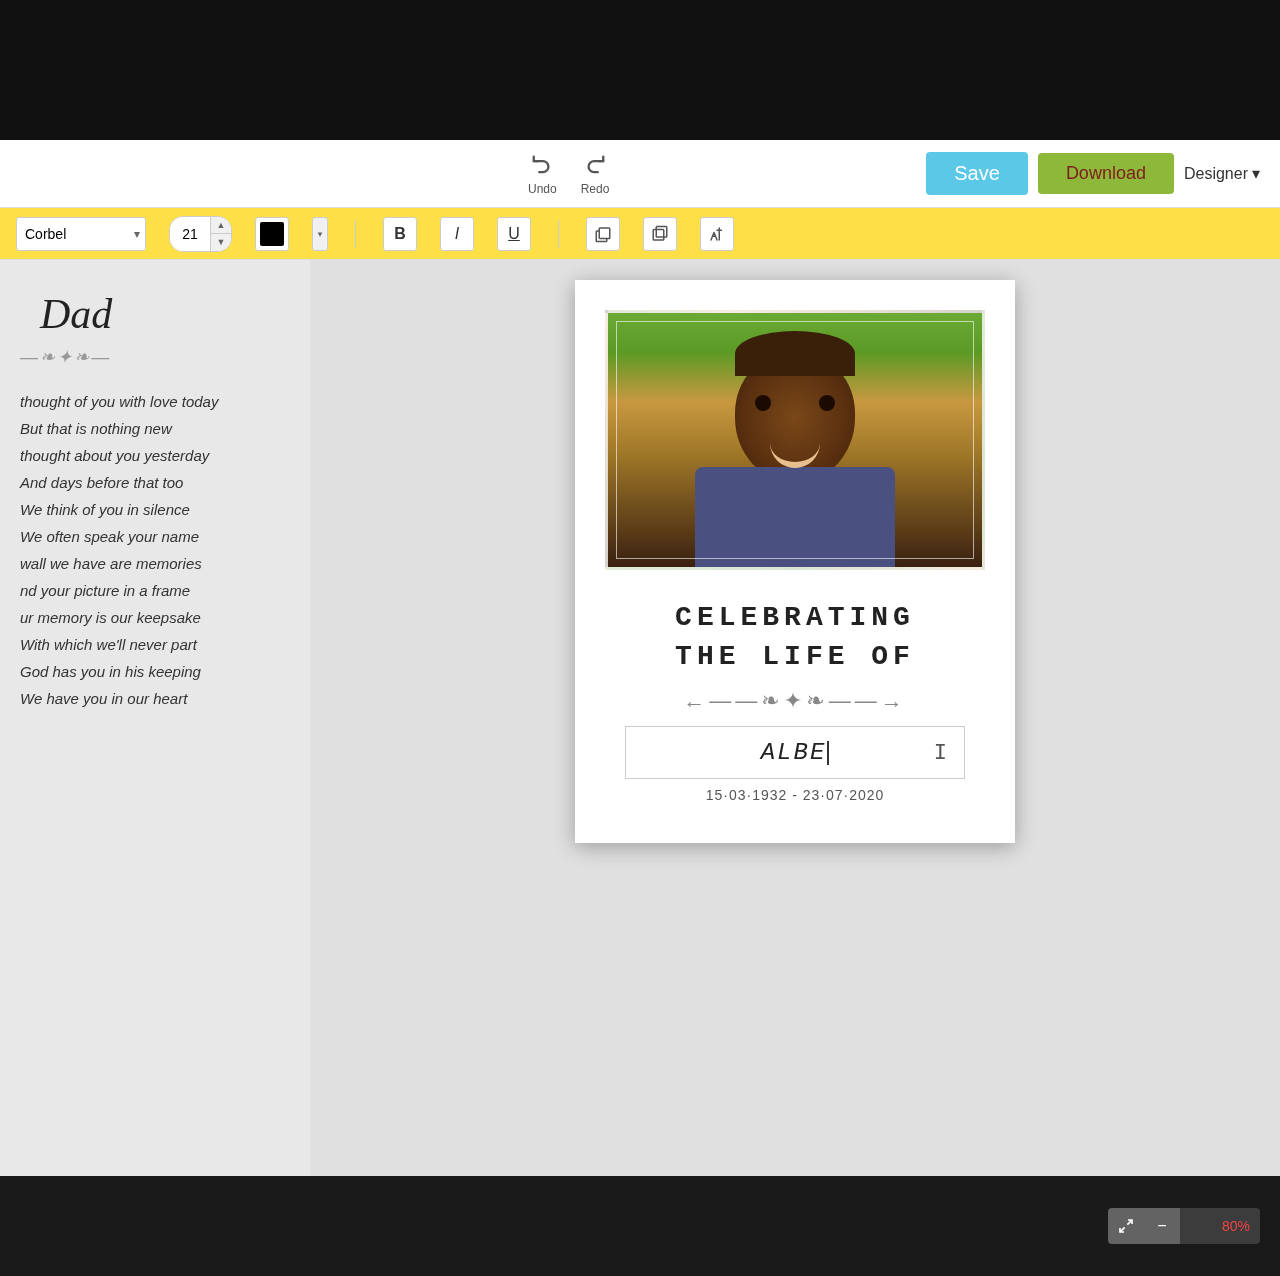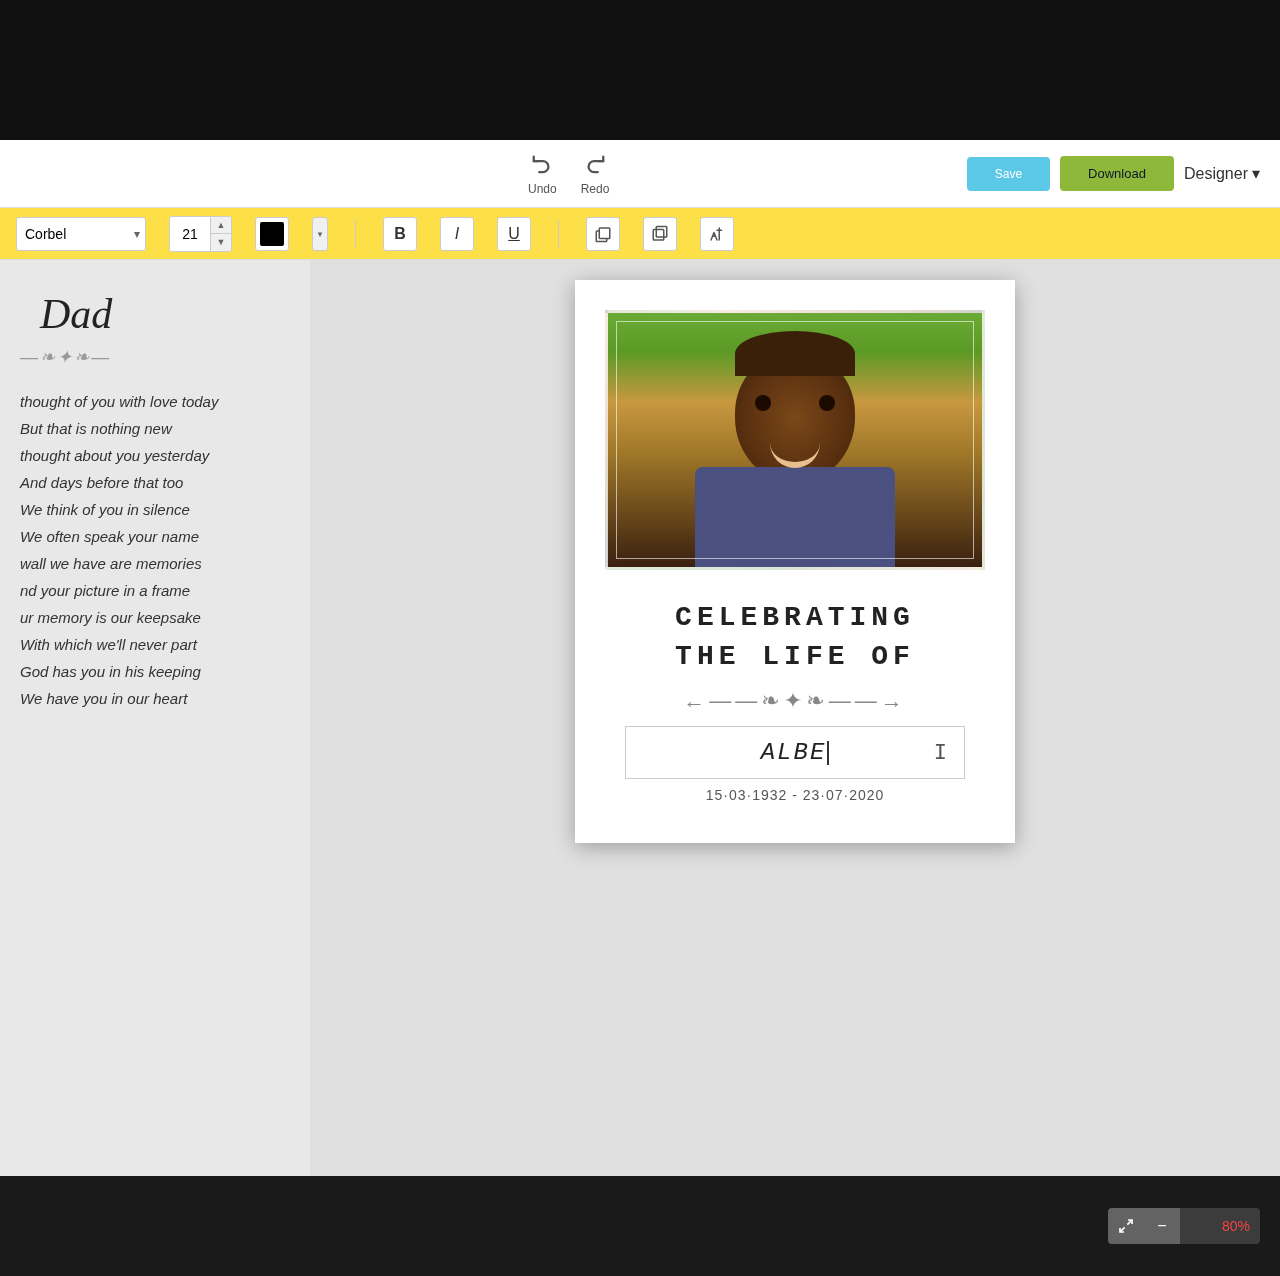--- a/index.html
+++ b/index.html
@@ -69,32 +69,32 @@
       width: 22px;
       height: 22px;
     }
 
     .btn-save {
       background: #5bc8e8;
       color: #fff;
       border: none;
       border-radius: 4px;
       padding: 10px 28px;
-      font-size: 12px;
+      font-size: 20px;
       cursor: pointer;
       font-weight: 500;
     }
 
     .btn-download {
       background: #8db83a;
-      color: #0f172a;
+      color: #7f1d1d;
       border: none;
       border-radius: 4px;
       padding: 10px 28px;
-      font-size: 13px;
+      font-size: 18px;
       cursor: pointer;
       font-weight: 500;
     }
 
     .btn-designer {
       background: none;
       border: none;
       font-size: 16px;
       color: #333;
       cursor: pointer;
@@ -145,21 +145,21 @@
       font-size: 12px;
       color: #666;
       pointer-events: none;
     }
 
     .font-size-wrapper {
       position: relative;
       display: flex;
       align-items: center;
       border: 1px solid #ccc;
-      border-radius: 3px;
+      border-radius: 14px;
       background: #fff;
       overflow: hidden;
     }
 
     .font-size-input {
       width: 40px;
       height: 34px;
       border: none;
       text-align: center;
       font-size: 14px;

